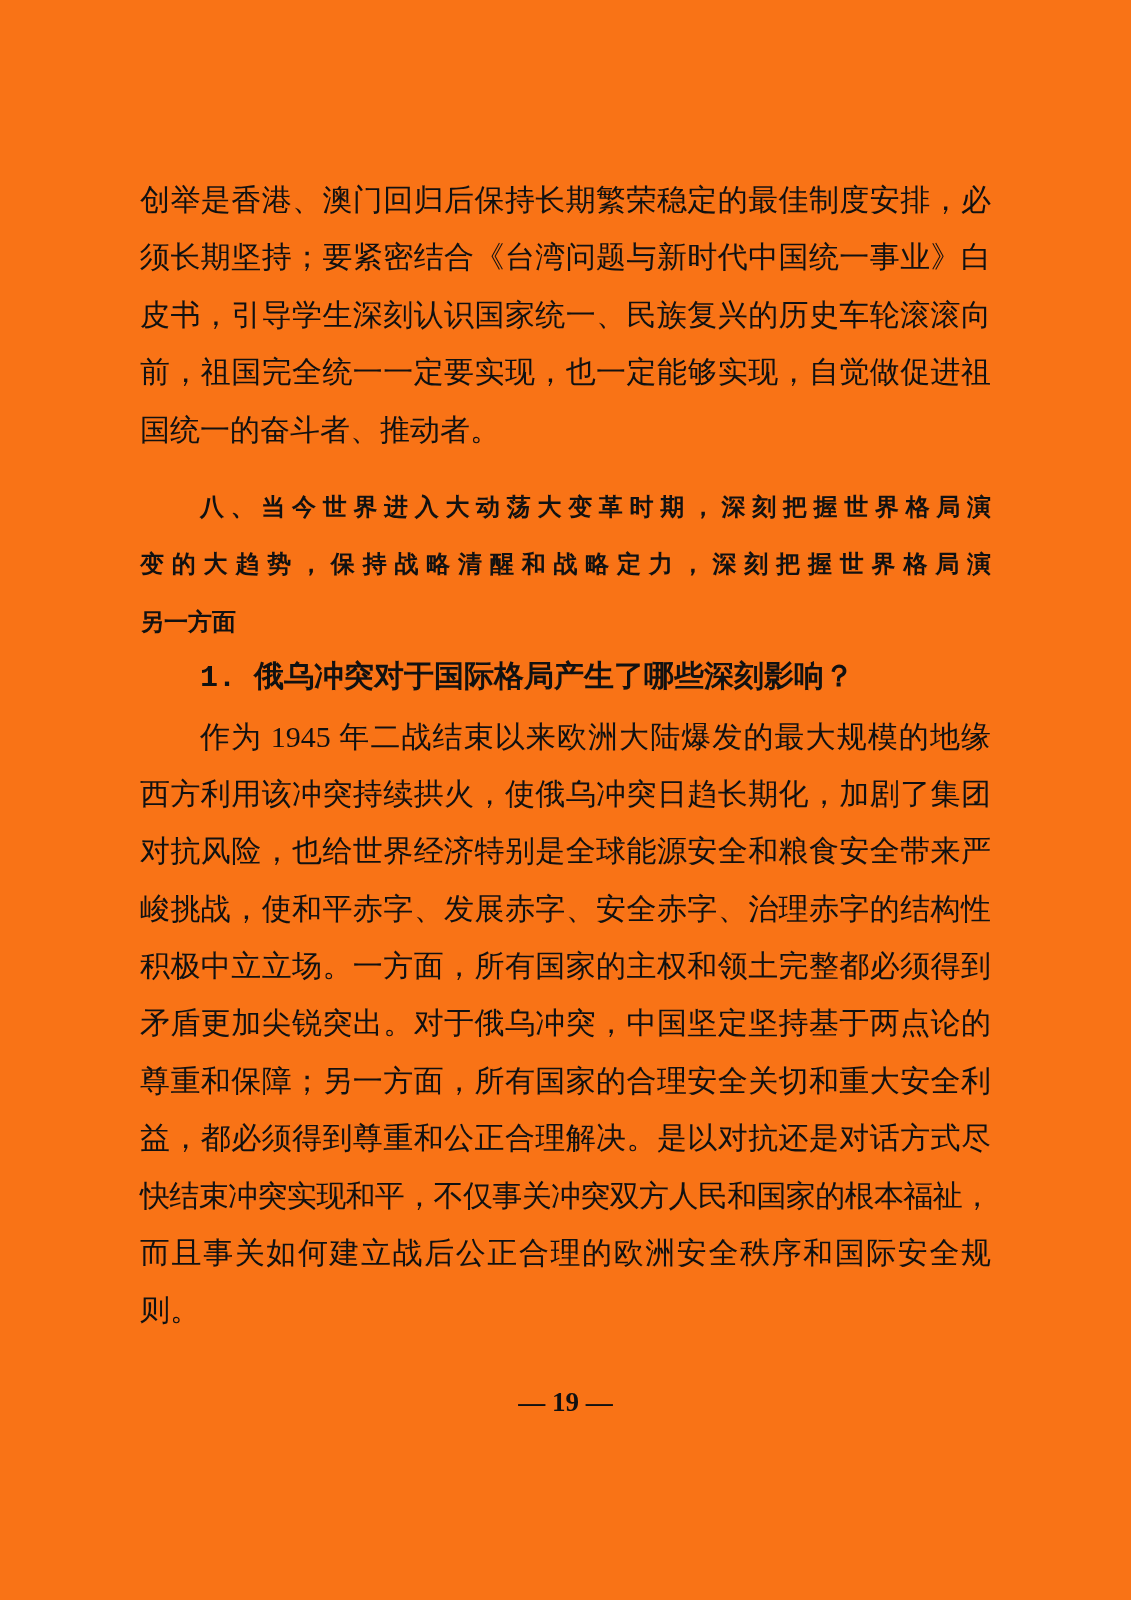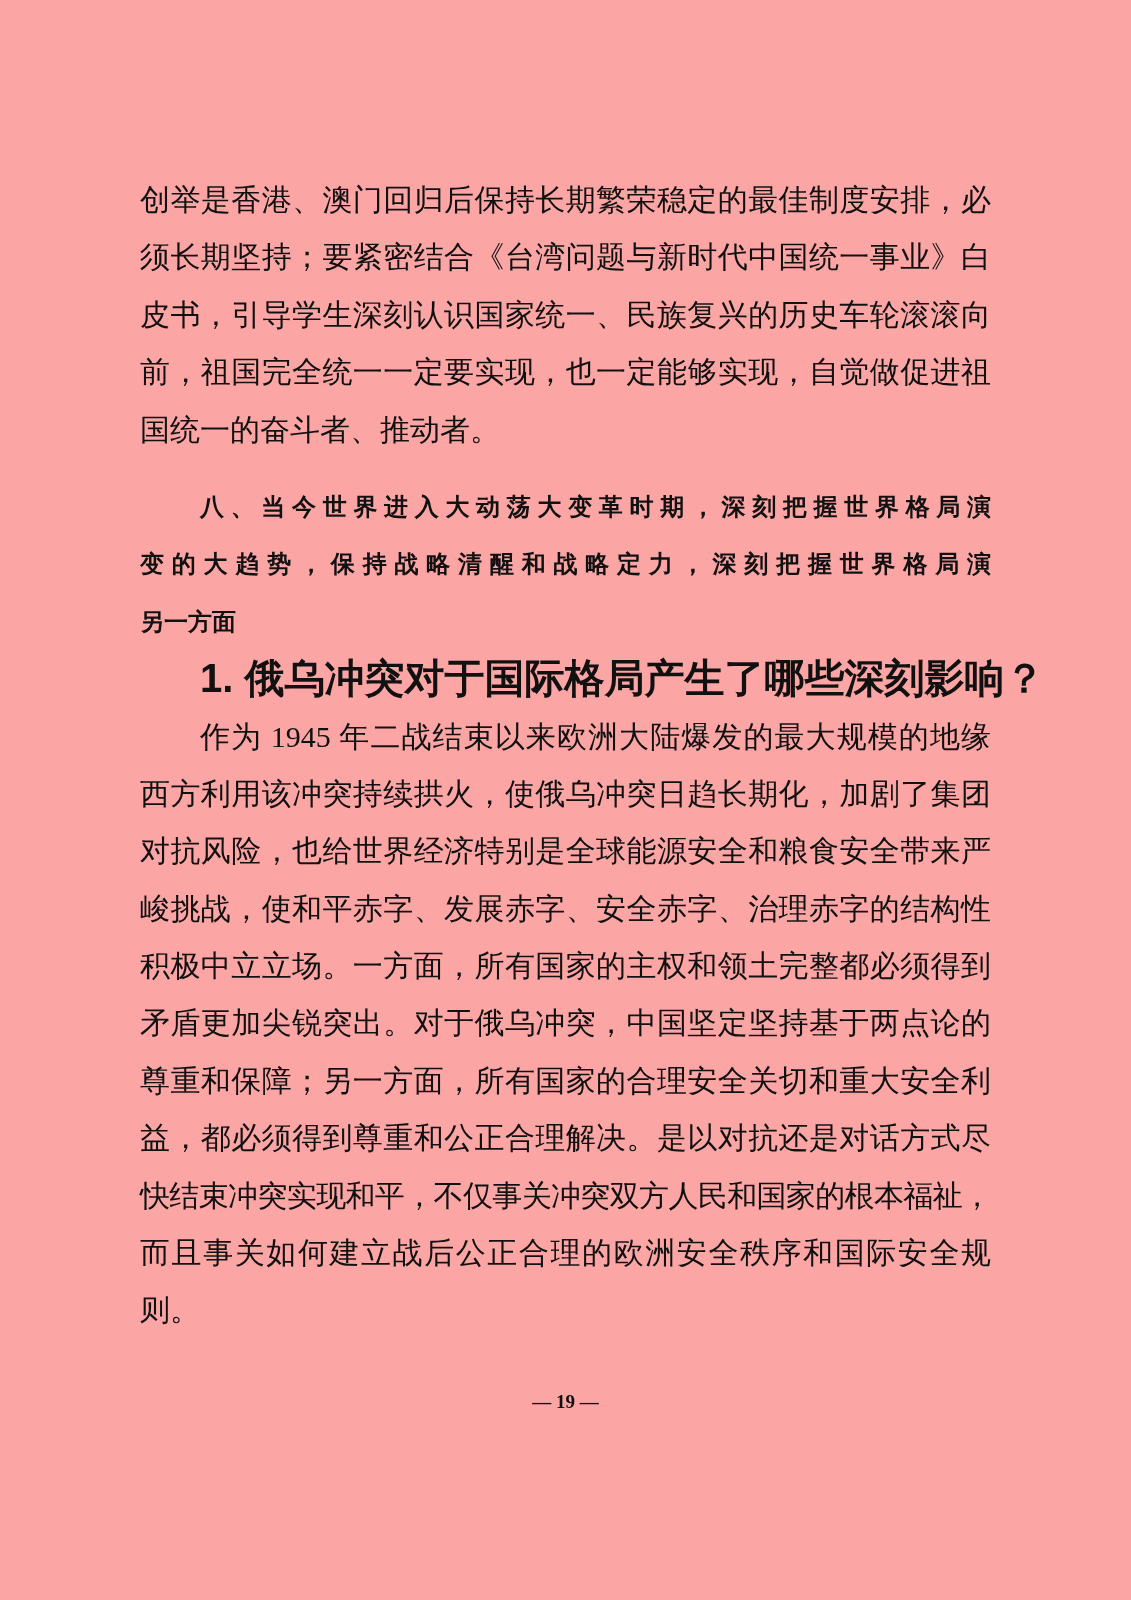--- a/index.html
+++ b/index.html
@@ -5,21 +5,21 @@
   html, body {
     margin: 0;
     padding: 0;
     background: #e8e8e8;
   }
   .page {
     position: relative;
     width: 1131px;
     height: 1600px;
     margin: 0 auto;
-    background: #fca5a5;
+    background: #f97316;
     overflow: hidden;
     font-family: "Liberation Serif", "DejaVu Serif", serif;
     color: #111111;
   }
   .text-block {
     position: absolute;
     left: 140px;
     top: 171px;
     width: 851px;
   }
@@ -45,43 +45,43 @@
     font-weight: 400;
   }
   
   .line.heading {
     font-family: "Liberation Sans", "DejaVu Sans", sans-serif;
     font-weight: 700;
     font-size: 24px;
   }
   
   .line.subheading {
-    font-family: Liberation Sans, sans-serif;
+    font-family: Liberation Mono, monospace;
     font-weight: 700;
-    font-size: 40px;
+    font-size: 30px;
   }
   .line.indent {
     text-indent: 60px;
   }
   .line.last {
     text-align-last: left;
   }
   
   .line.tight {
     letter-spacing: -1px;
   }
   .footer {
     position: absolute;
     left: 0;
     top: 1382px;
     width: 100%;
     text-align: center;
     font-family: "Liberation Serif", "DejaVu Serif", serif;
     font-weight: 700;
-    font-size: 19px;
+    font-size: 27px;
     line-height: 40px;
     color: #111111;
   }
 </style>
 </head>
 <body>
 
 <div class="page">
   <div class="text-block">
       <div class="para para-body">

